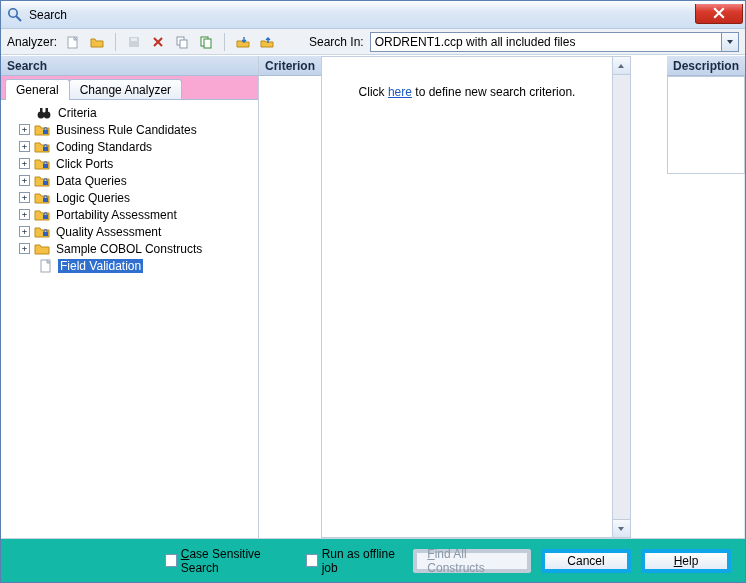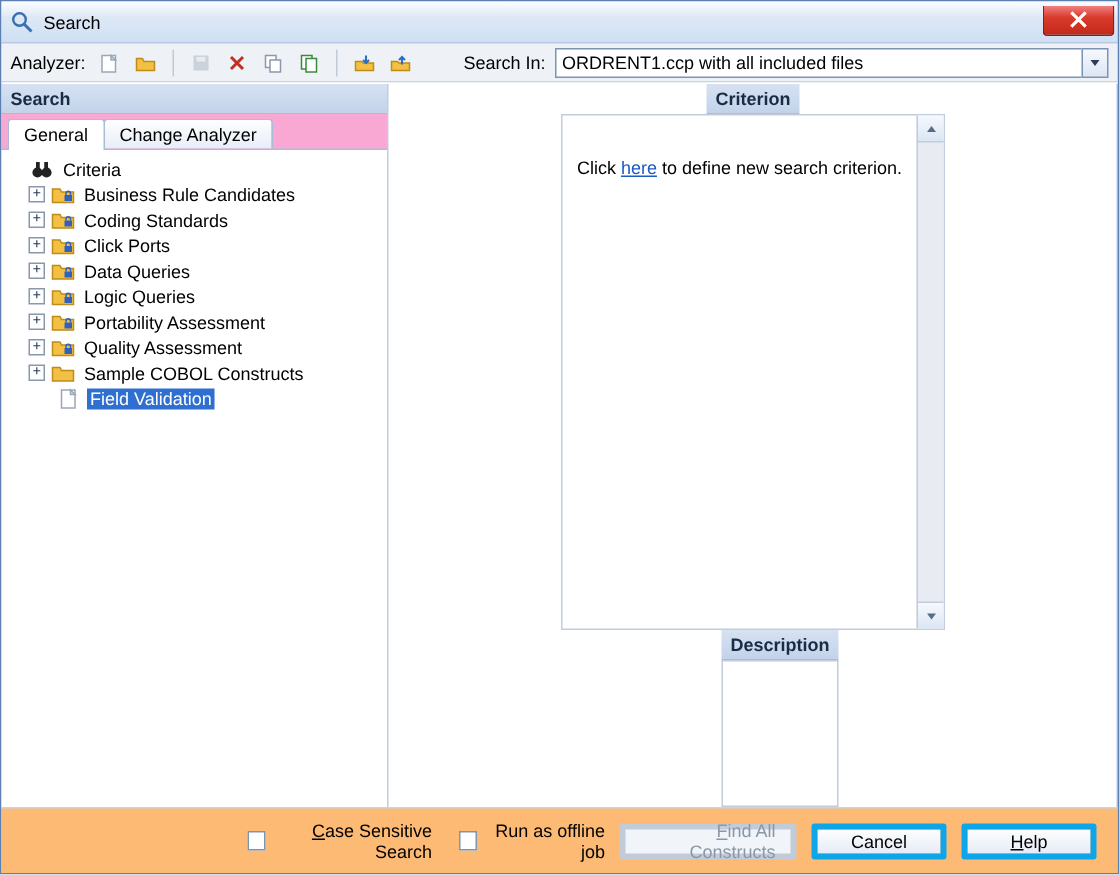--- a/index.html
+++ b/index.html
@@ -81,53 +81,53 @@
     background:linear-gradient(#fdfefe,#e7eef8);
     border-radius:3px 3px 0 0; font-size:12px;
     margin-right:-1px;
   }
   .tab.active { background:#fff; position:relative; top:1px; height:21px; }
   .tree {
     flex:1; overflow:auto; background:#fff; padding:4px 0;
   }
   .tree ul { list-style:none; margin:0; padding:0; }
   .tree li { white-space:nowrap; }
-  .tree .row { display:flex; align-items:center; height:17px; padding-left:4px; }
+  .tree .row { display:flex; align-items:center; height:17px; padding-left:20px; }
   .tree .plus {
     width:11px; height:11px; border:1px solid #8a98ac; background:#fff;
     display:flex; align-items:center; justify-content:center;
     font-size:9px; line-height:1; color:#2b3c55; margin-right:4px;
     font-family:monospace;
   }
   .tree .plus.empty { border:none; background:none; }
   .tree .ico { width:16px; height:16px; margin-right:4px; display:flex; align-items:center; justify-content:center; }
   .tree .lbl { padding:0 2px; }
   .tree .lbl.sel { background:#2f6fd0; color:#fff; }
   .indent1 .row { padding-left:18px; }
   .indent2 .row { padding-left:40px; }
-  .right-pane { flex:1; display:flex; flex-direction:column; min-height:0;align-items:center; }
+  .right-pane { flex:1; display:flex; flex-direction:row; min-height:0; }
   .criterion-area {
     flex:1; display:flex; border:1px solid #c1cddd; margin:0;
     background:#fff; position:relative; min-height:0;
   }
   .criterion-content {
     flex:1; padding:28px 10px; text-align:center; font-size:12px;
     overflow:auto;
   }
   .criterion-content a { color:#1a5bc4; text-decoration:underline; }
   .scrollv { width:18px; background:#e8ecf2; border-left:1px solid #c1cddd; position:relative; }
   .scrollv .arrow { height:18px; display:flex; align-items:center; justify-content:center;
     background:linear-gradient(#f6f9fd,#dbe6f4); border-bottom:1px solid #c1cddd; }
   .scrollv .arrow.bottom { position:absolute; bottom:0; left:0; right:0; border-top:1px solid #c1cddd; border-bottom:none;}
   .desc-area { height:118px; display:flex; flex-direction:column;padding-left:36px; }
   .desc-body { flex:1; background:#fff; border:1px solid #c1cddd; }
   .footer {
     height:44px; border-top:1px solid #c9d4e2;
     display:flex; align-items:center; justify-content:flex-end;
-    padding:0 14px; gap:10px; background:#fdba74;text-align:right;
+    padding:0 14px; gap:10px; background:#14b8a6;
   }
   .footer .checks { margin-right:auto; margin-left:150px; display:flex; gap:18px; align-items:center;}
   .chk { display:flex; align-items:center; gap:4px; }
   .chk .box { width:13px; height:13px; border:1px solid #7a93b6; background:#fff; }
   .chk .ul { text-decoration:underline; }
   .btn {
     min-width:90px; height:24px; padding:0 10px;
     border:4px solid #0ea5e9; background:linear-gradient(#fdfefe,#e5ecf6);
     display:flex; align-items:center; justify-content:center;
     font-size:12px; border-radius:2px;

